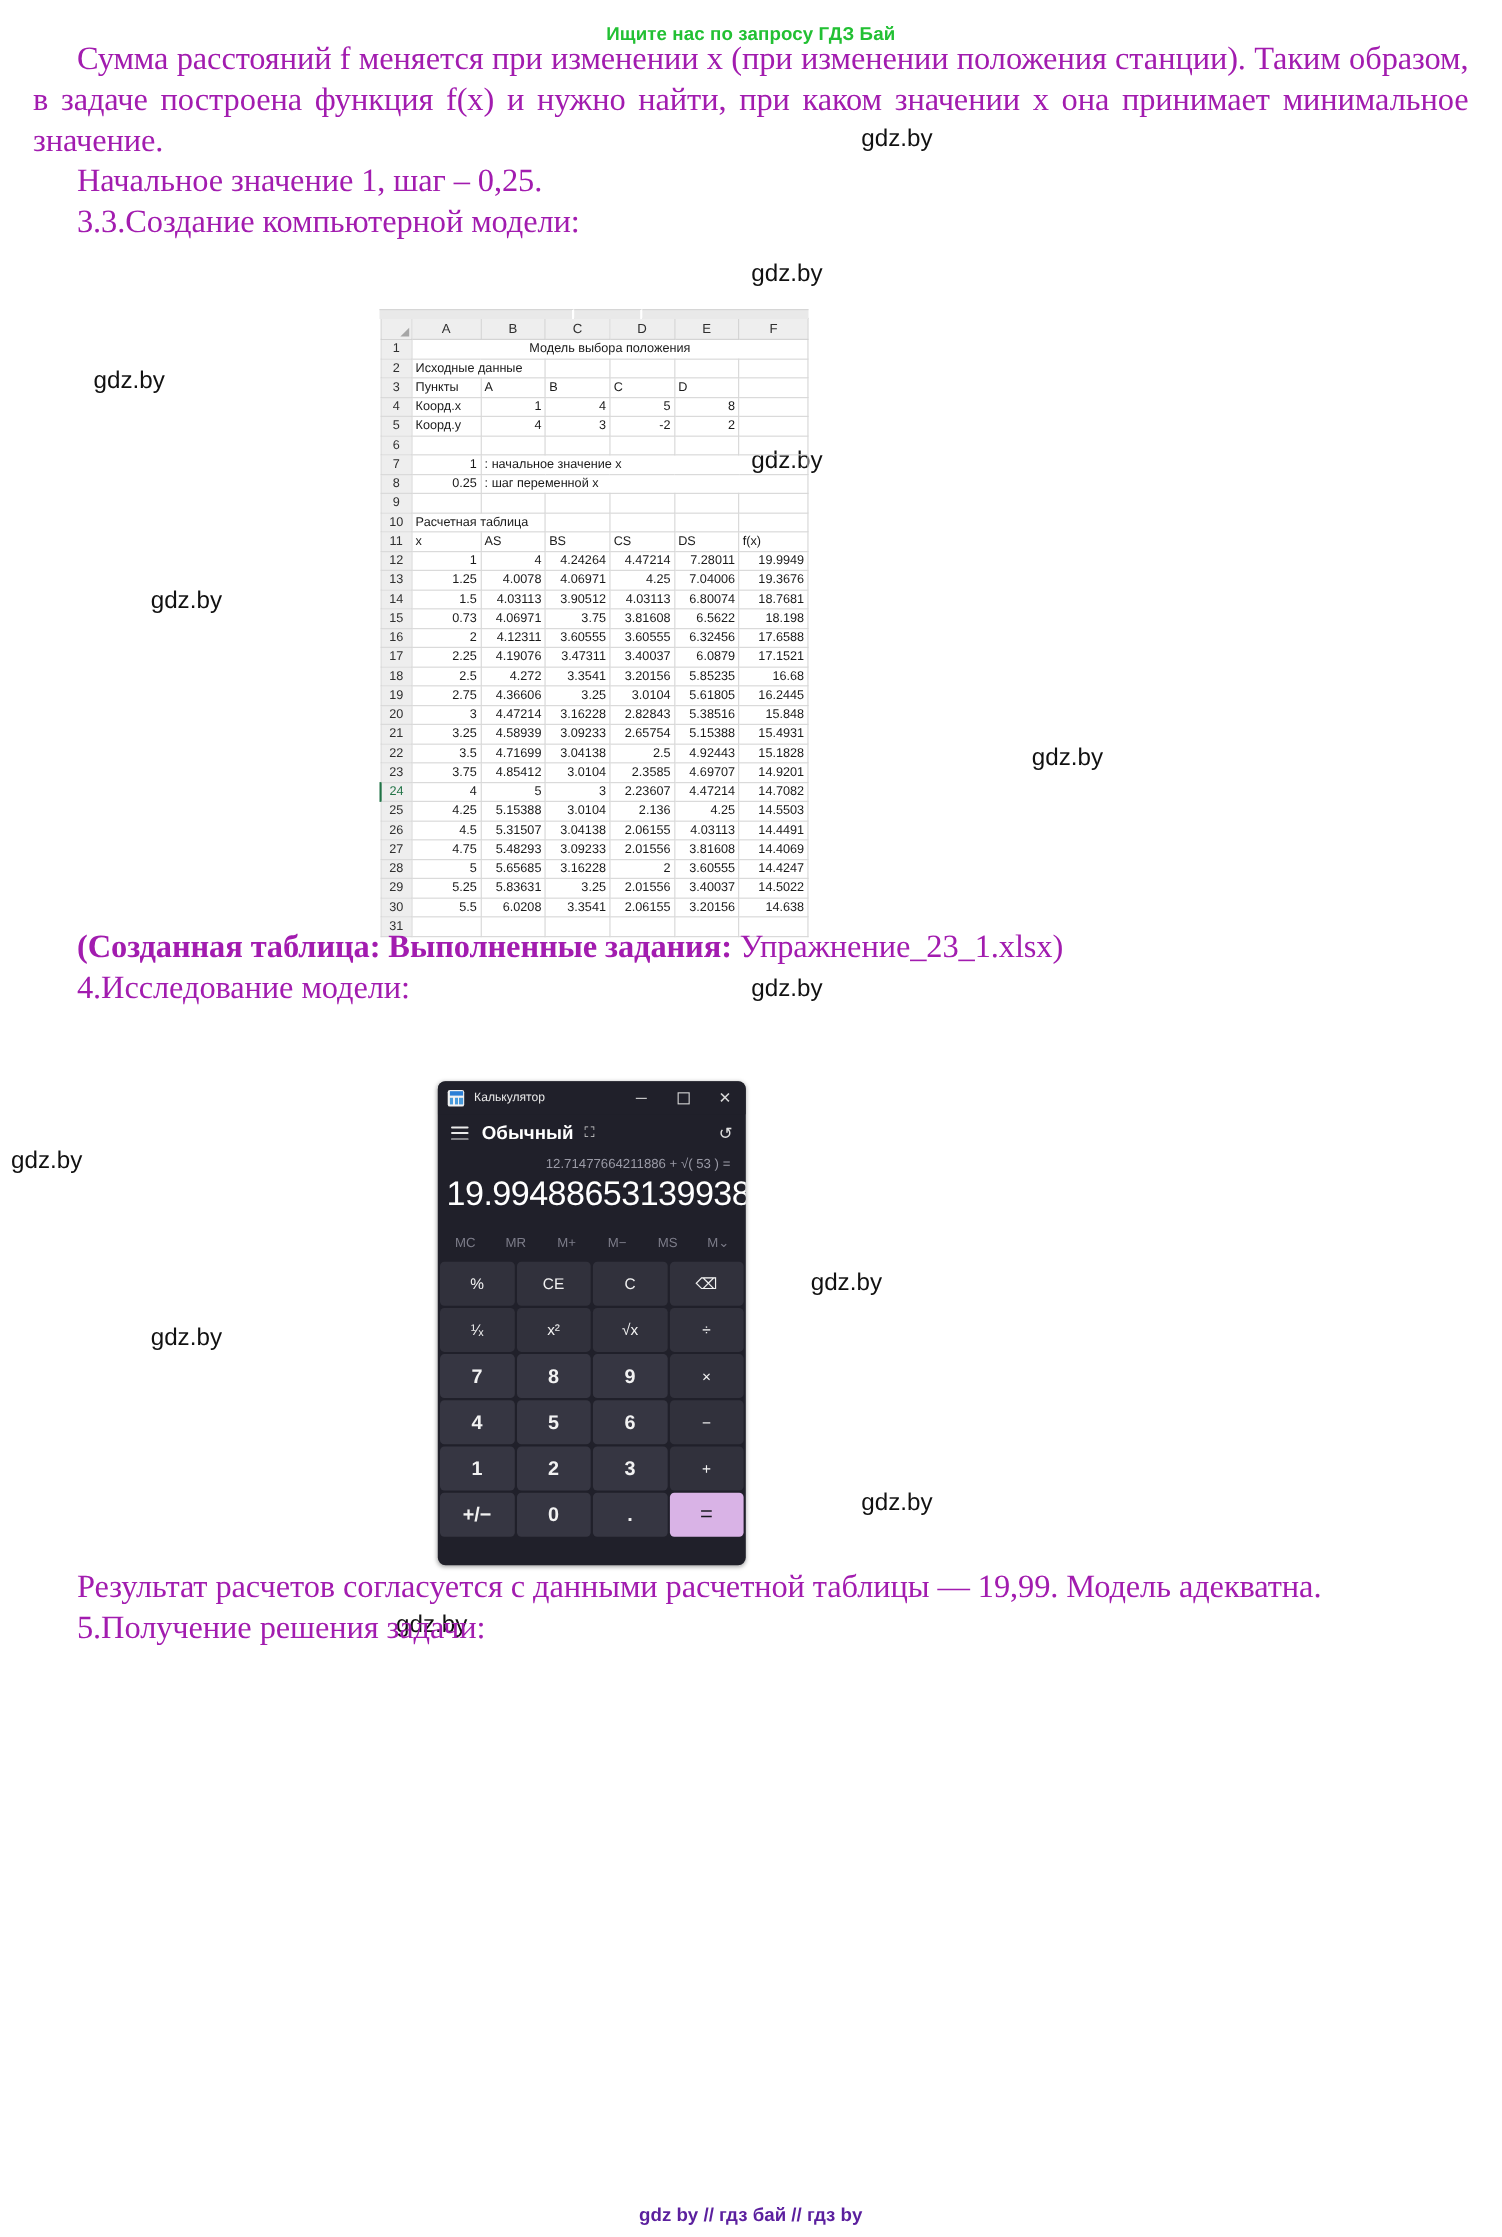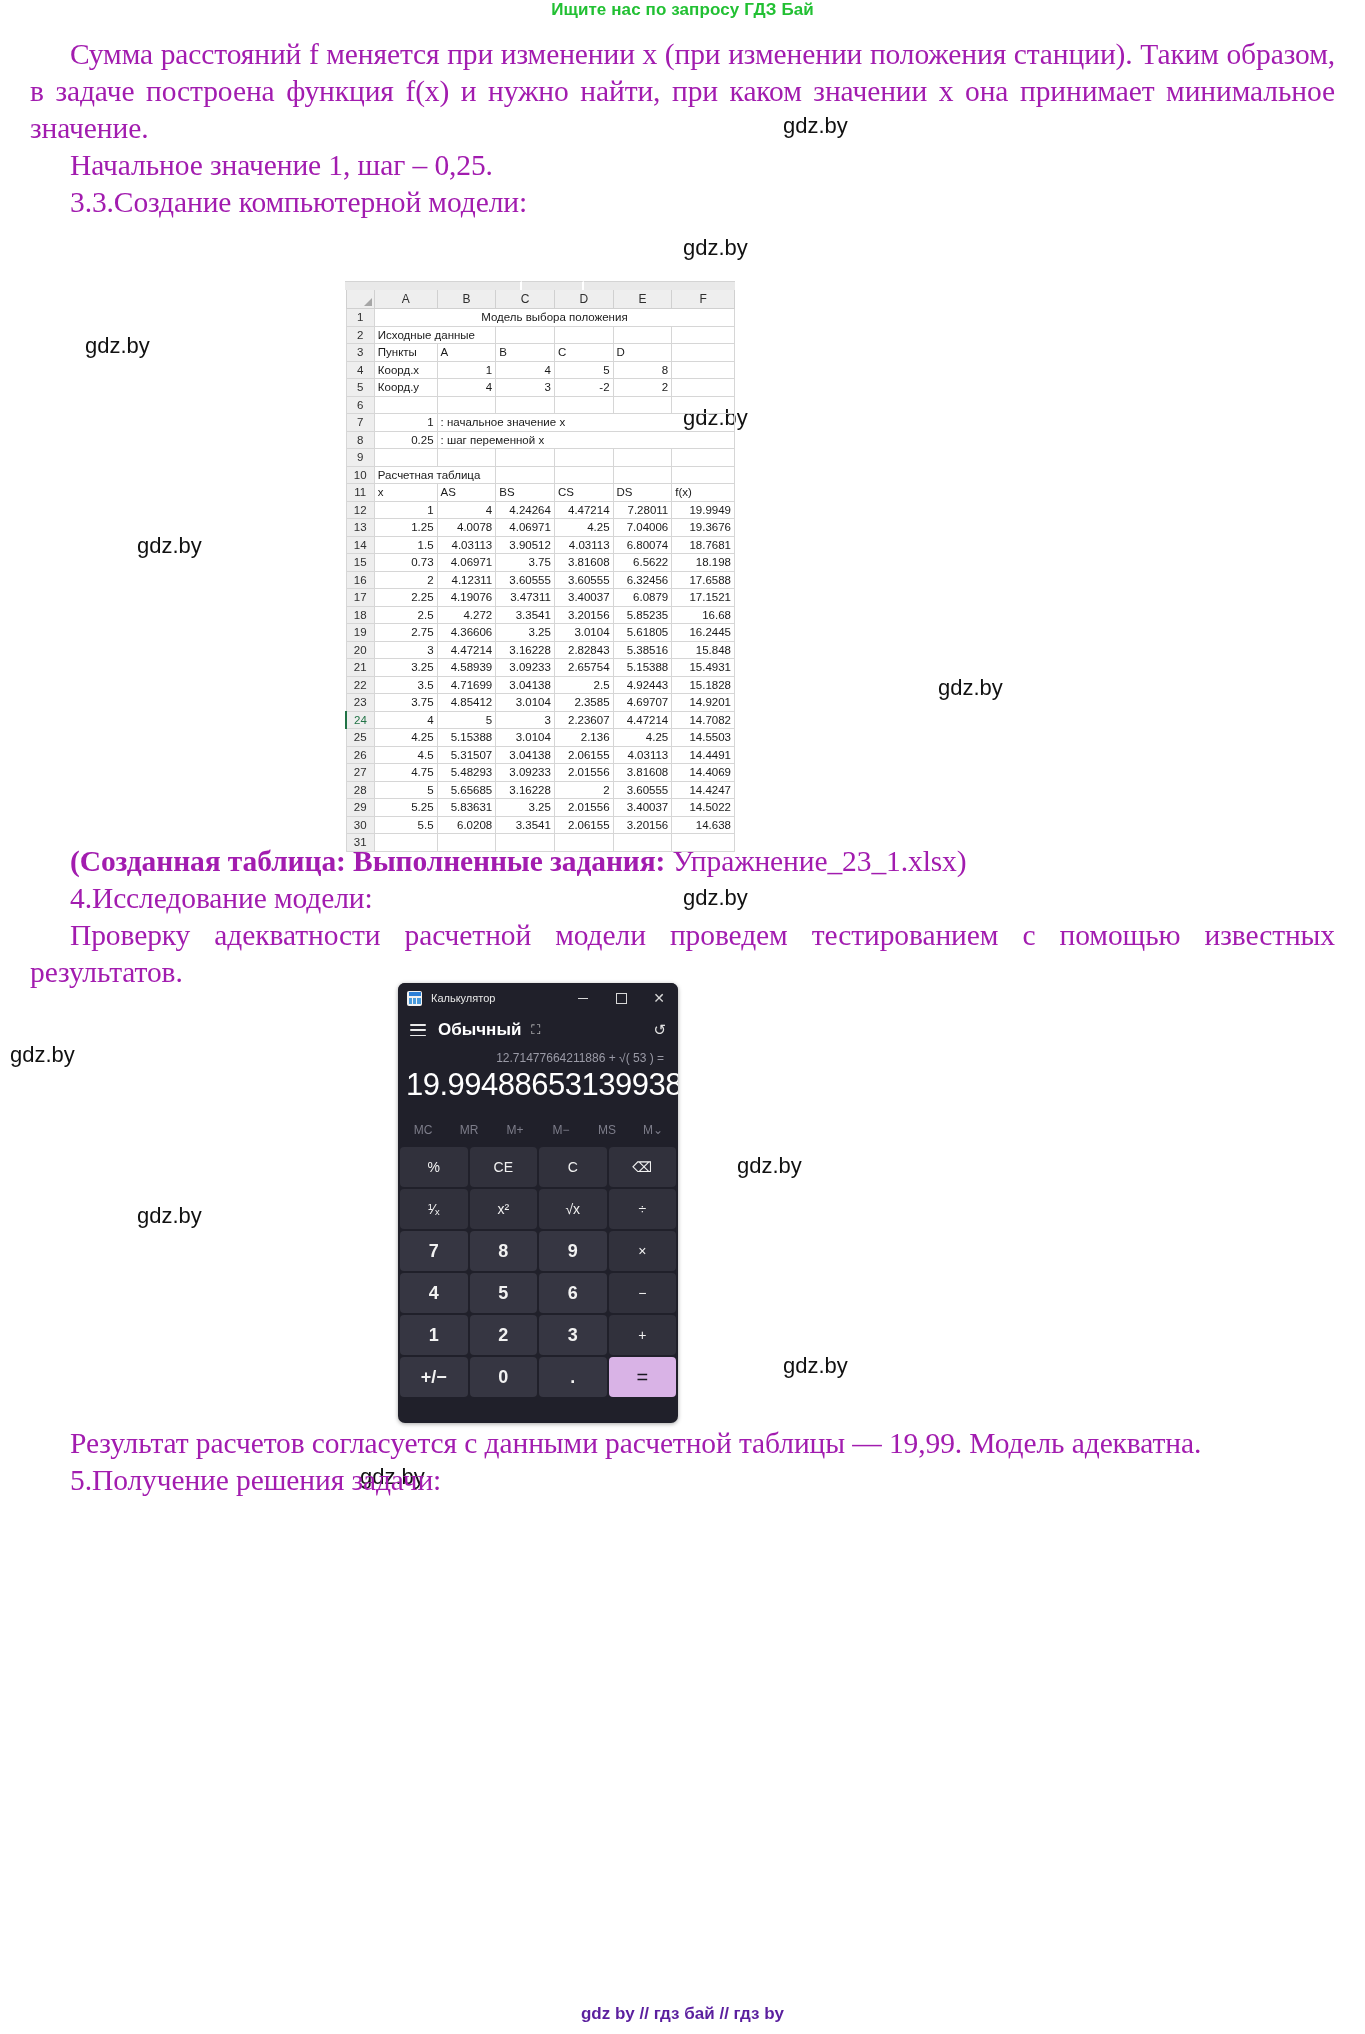--- a/index.html
+++ b/index.html
@@ -20,21 +20,21 @@
     position: absolute;
     top: 0px;
     left: 0;
     width: 100%;
     text-align: center;
     color: #22c033;
     font-family: "Liberation Sans", sans-serif;
     font-size: 17px;
     font-weight: 600;
     letter-spacing: 0.1px;
-    padding-top: 0;
+    padding-top: 21px;
   }
 
   
   .wm {
     position: absolute;
     color: #111111;
     font-family: "Liberation Sans", sans-serif;
     font-size: 22px;
     font-weight: 400;
     white-space: nowrap;
@@ -623,21 +623,20 @@
           <td class="c-left"></td>
           <td class="c-left"></td>
         </tr>
       </tbody>
   </table>
 </div>
 
 <div class="content" style="top:843px;">
   <p class="para nojust"><span class="b">(Созданная таблица: Выполненные задания:</span><span> Упражнение_23_1.xlsx)</span></p>
   <p class="para nojust">4.Исследование модели:</p>
-  <p class="para">Проверку адекватности расчетной модели проведем тестированием с помощью известных результатов.</p>
 </div>
 
 <div class="calc">
   <div class="calc-titlebar">
     <div class="calc-appicon"></div>
     <div class="calc-title">Калькулятор</div>
     <div class="calc-winbtns">
       <div class="calc-winbtn">
           <span class="glyph-min"></span>
         </div>

